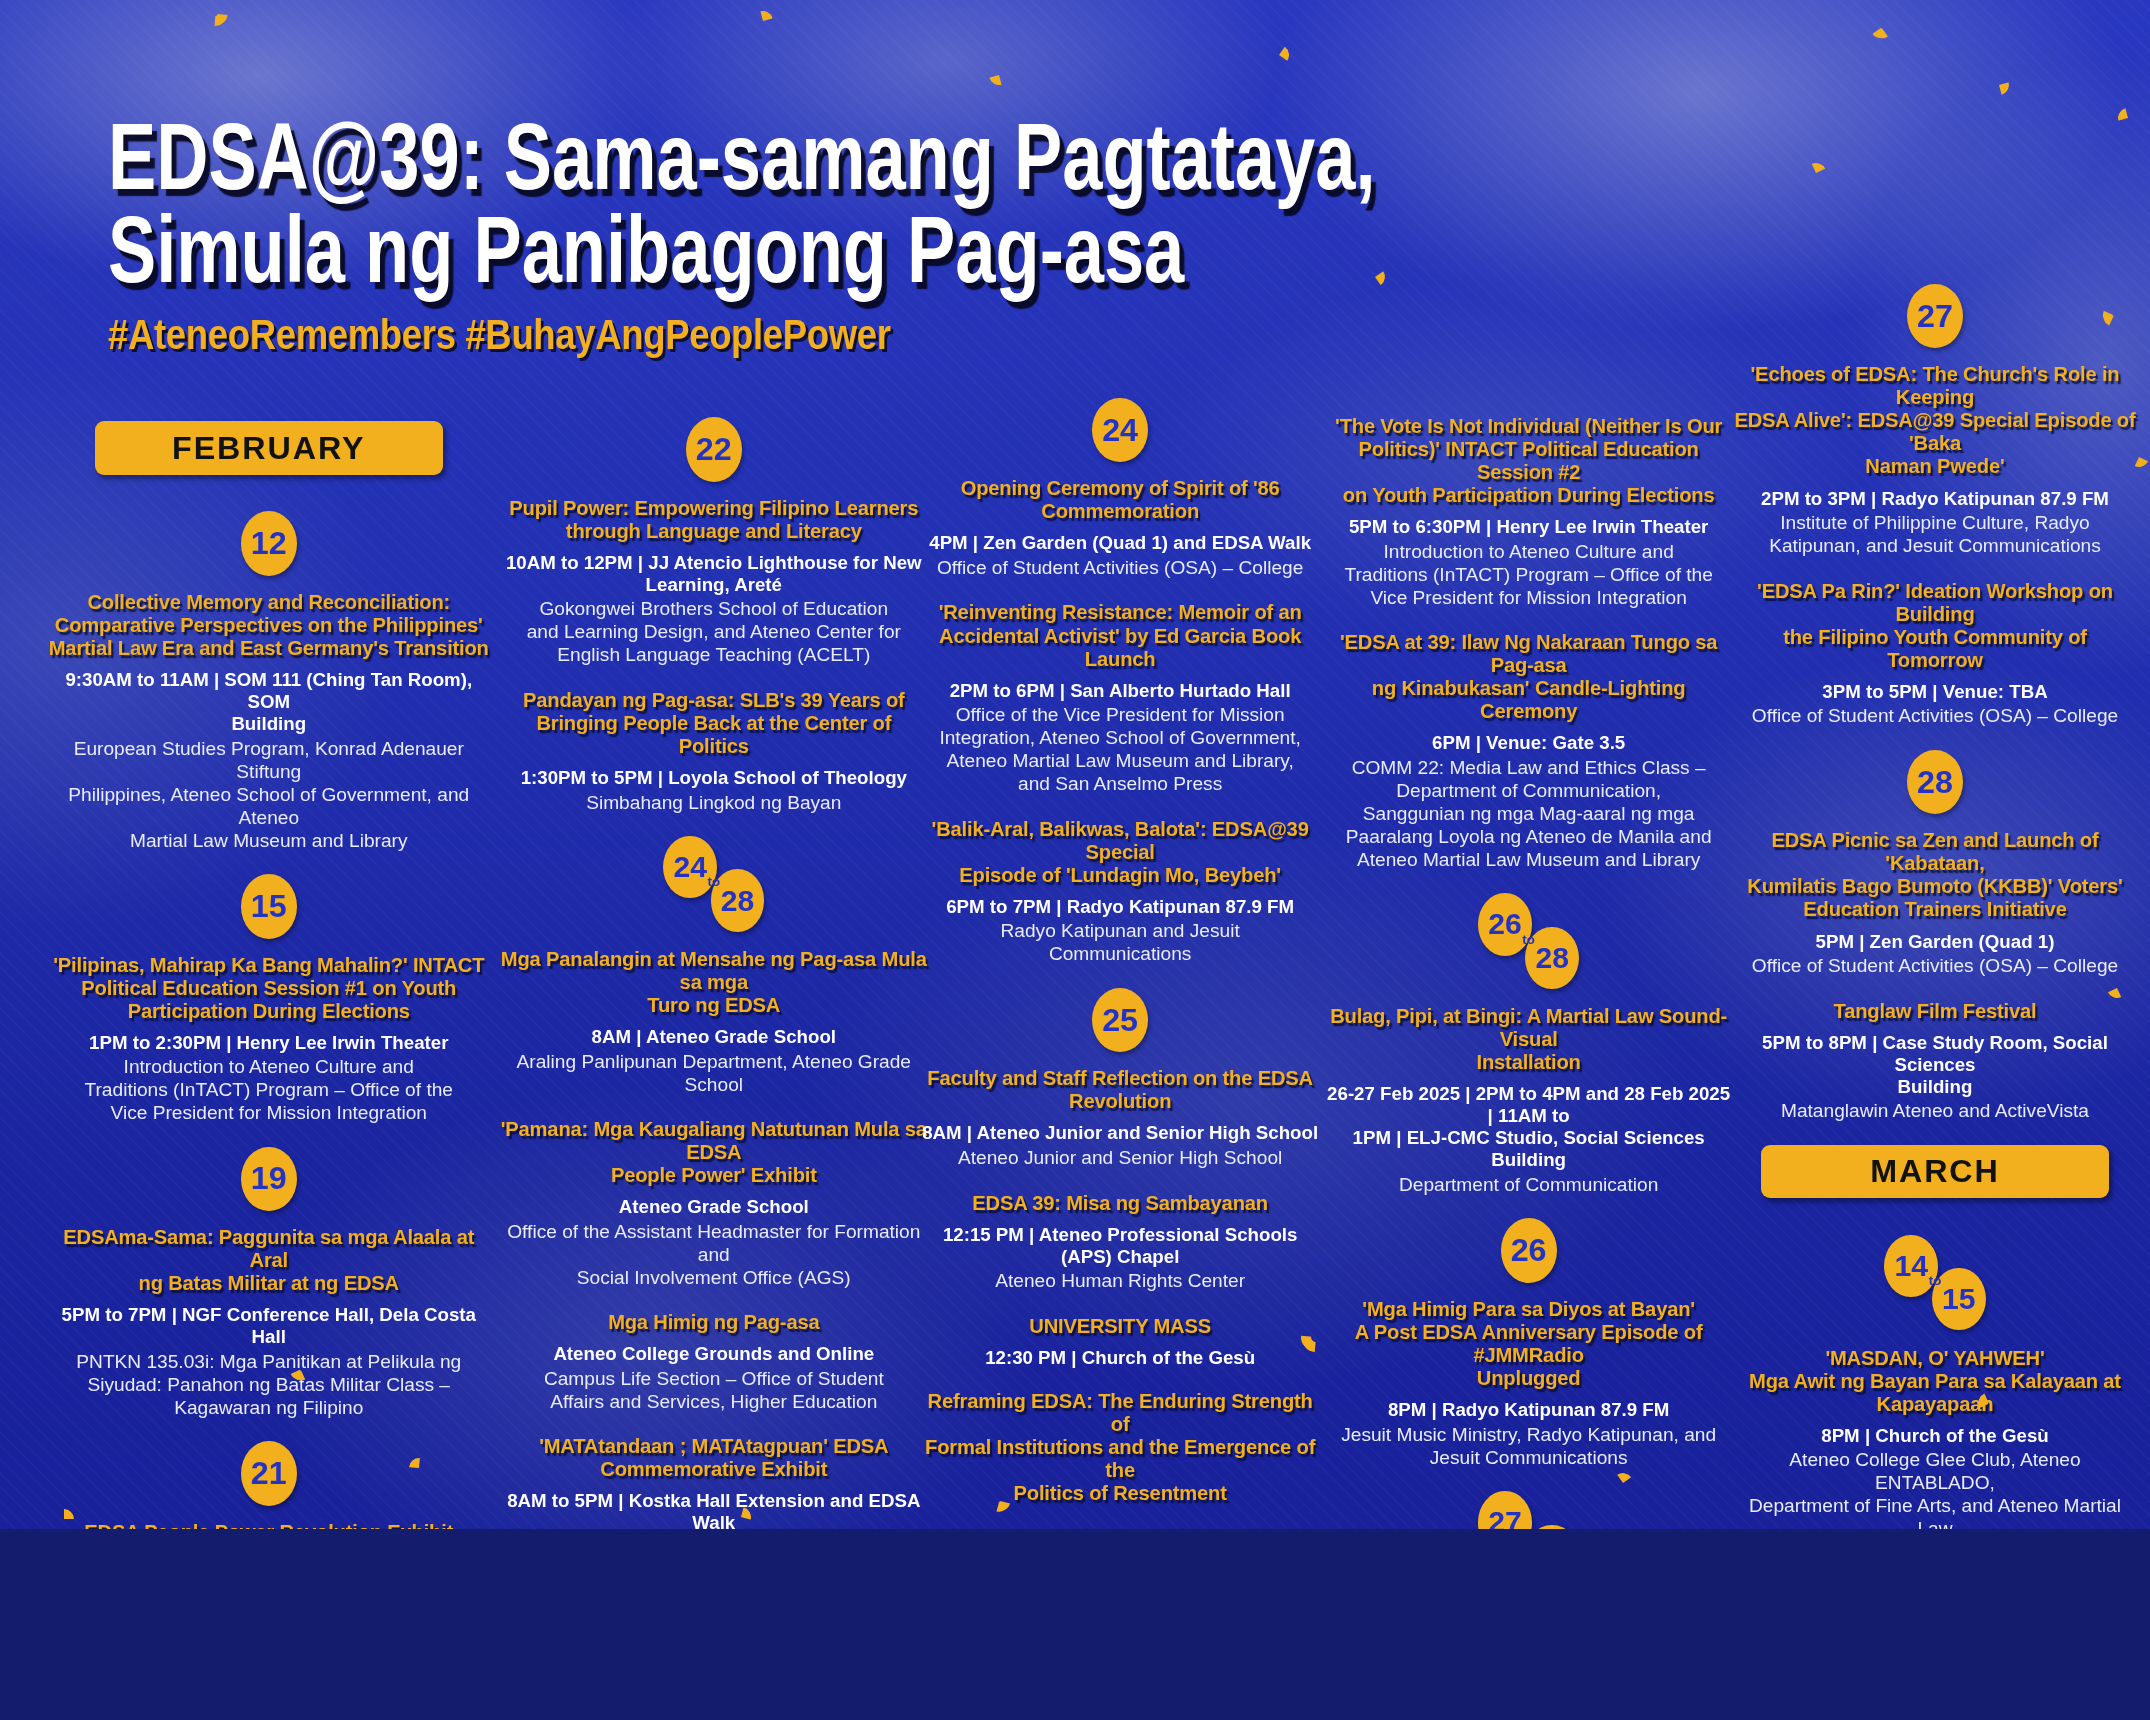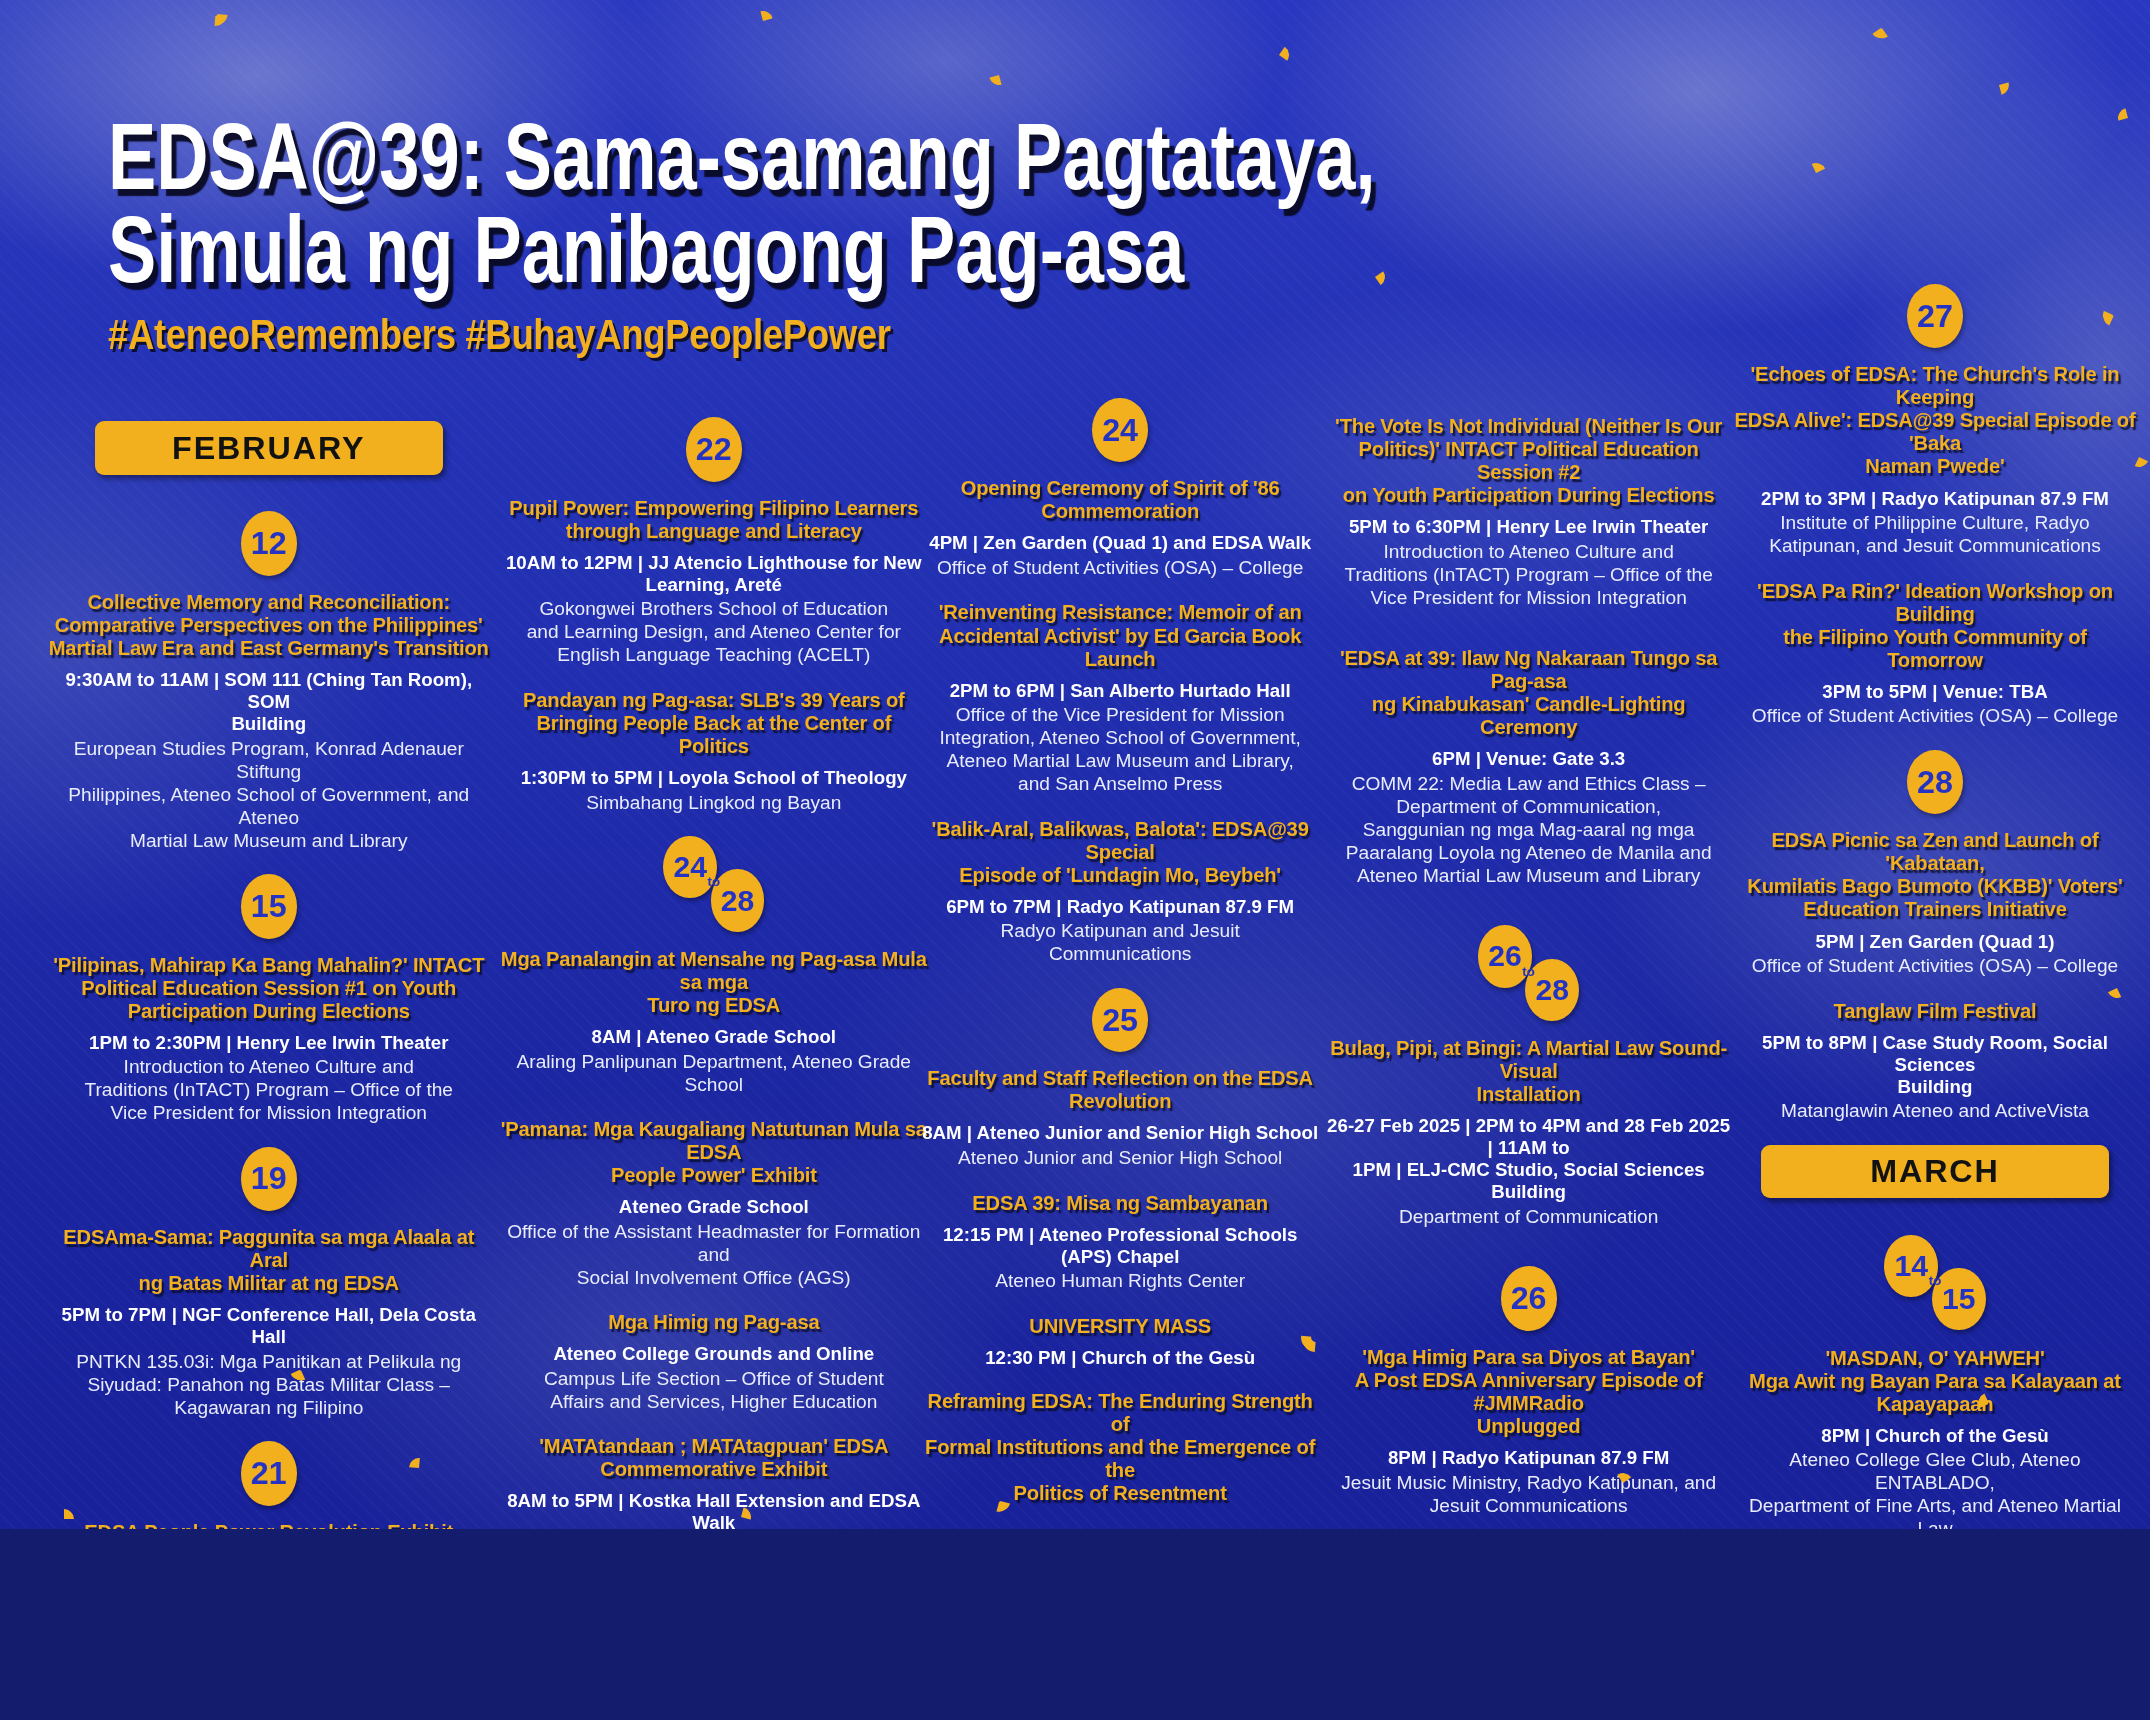--- a/index.html
+++ b/index.html
@@ -43,21 +43,21 @@
     text-shadow: 0.14vw 0.16vw 0.03vw rgba(10,10,35,0.9);
     z-index: 3;
   }
   .column {
     position: absolute; display: flex; flex-direction: column;
     align-items: center; text-align: center; z-index: 2;
   }
   .col1 { left: 2vw;    width: 21vw;   top: 19.6vw; }
   .col2 { left: 23.2vw; width: 20vw;   top: 19.4vw; }
   .col3 { left: 42.6vw; width: 19vw;   top: 18.5vw; }
-  .col4 { left: 61.6vw; width: 19vw;   top: 19.3vw; gap: 16px; }
+  .col4 { left: 61.6vw; width: 19vw;   top: 19.3vw; }
   .col5 { left: 80.6vw; width: 18.8vw; top: 13.2vw; }
   .month-wrap { width: 100%; text-align: center; margin-bottom: 1.7vw; }
   .month {
     display: inline-block; background: #F2B01E; color: #121212;
     font-weight: 700; font-size: 1.5vw; letter-spacing: 0.06em;
     width: 16.2vw; padding: 0.38vw 0; text-align: center;
     box-shadow: 0.12vw 0.18vw 0.25vw rgba(0,0,0,0.4);
     border-radius: 9px;
   }
   .event { margin-bottom: 1.0vw; width: 100%; }
@@ -251,21 +251,21 @@
 Politics)' INTACT Political Education Session #2
 on Youth  Participation During Elections</h3>
         <div class="event-time">5PM to 6:30PM | Henry Lee Irwin Theater</div>
         <div class="event-org">Introduction to Ateneo Culture and
 Traditions (InTACT) Program – Office of the
 Vice President for Mission  Integration</div>
       </article>
       <article class="event">
         <h3 class="event-title">'EDSA at 39: Ilaw Ng Nakaraan Tungo sa Pag-asa
 ng Kinabukasan' Candle-Lighting Ceremony</h3>
-        <div class="event-time">6PM | Venue: Gate 3.3</div>
+        <div class="event-time">6PM | Venue: Gate 3.5</div>
         <div class="event-org">COMM 22: Media Law and Ethics Class –
 Department of Communication,
 Sanggunian ng mga Mag-aaral ng mga
 Paaralang Loyola ng Ateneo de Manila and
 Ateneo Martial Law Museum and  Library</div>
       </article>
       <article class="event">
         <div class="badge-range">
           <span class="b b1">26</span>
           <span class="to">to</span>

